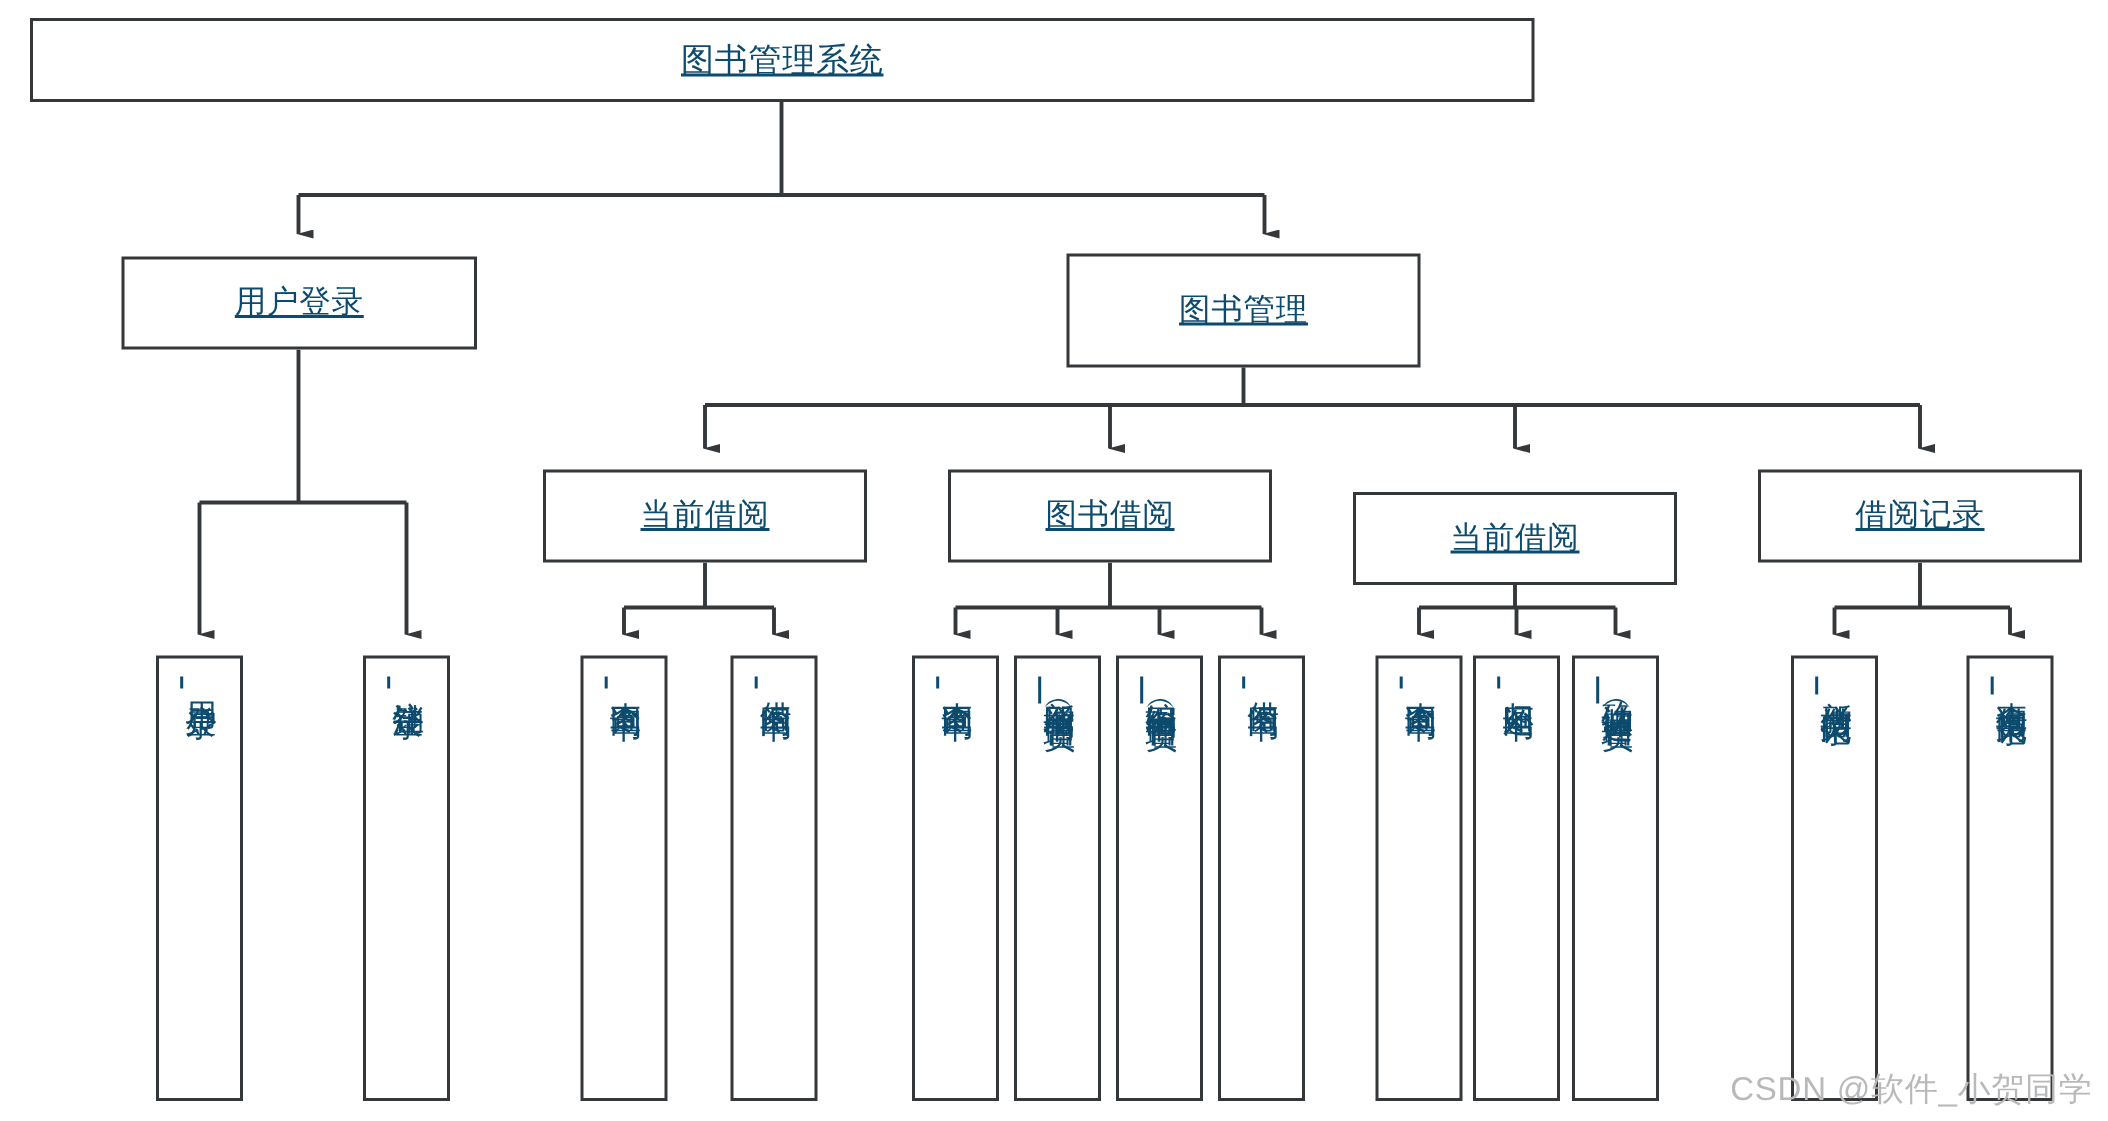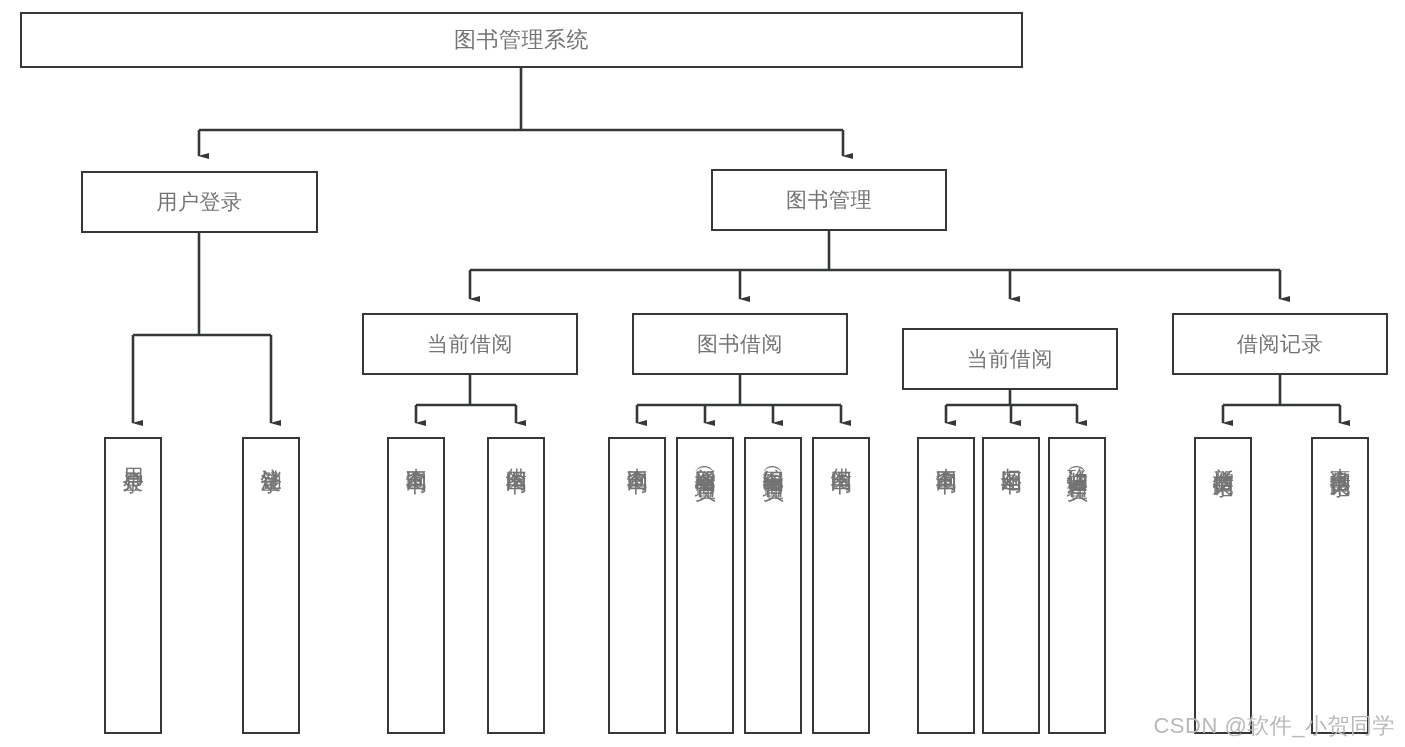--- a/index.html
+++ b/index.html
@@ -25,21 +25,22 @@
     height: 747px;
   }
   .node {
     position: absolute;
     box-sizing: border-box;
     background: #ffffff;
     border: 2.5px solid #35383a;
     display: flex;
     align-items: center;
     justify-content: center;
-    color: #737373;
+    color: #0c4a6e;
+    text-decoration: underline;
   }
   .node .lbl {
     display: block;
     text-align: center;
     line-height: 1.12;
   }
   .node.horiz .lbl {
     font-size: 21px;
     letter-spacing: 0.5px;
   }
@@ -125,21 +126,21 @@
     </g>
   </svg>
 
   <div class="node root horiz" style="left:20px; top:12px; width:1003px; height:56px;">
     <span class="lbl">图书管理系统</span>
   </div>
 
   <div class="node horiz" style="left:81px; top:171px; width:237px; height:62px;">
     <span class="lbl">用户登录</span>
   </div>
-  <div class="node horiz" style="left:711px; top:169px; width:236px; height:62px;">
+  <div class="node horiz" style="left:711px; top:169px; width:236px; height:76px;">
     <span class="lbl">图书管理</span>
   </div>
 
   <div class="node horiz" style="left:362px; top:313px; width:216px; height:62px;">
     <span class="lbl">当前借阅</span>
   </div>
   <div class="node horiz" style="left:632px; top:313px; width:216px; height:62px;">
     <span class="lbl">图书借阅</span>
   </div>
   <div class="node horiz" style="left:902px; top:328px; width:216px; height:62px;">

